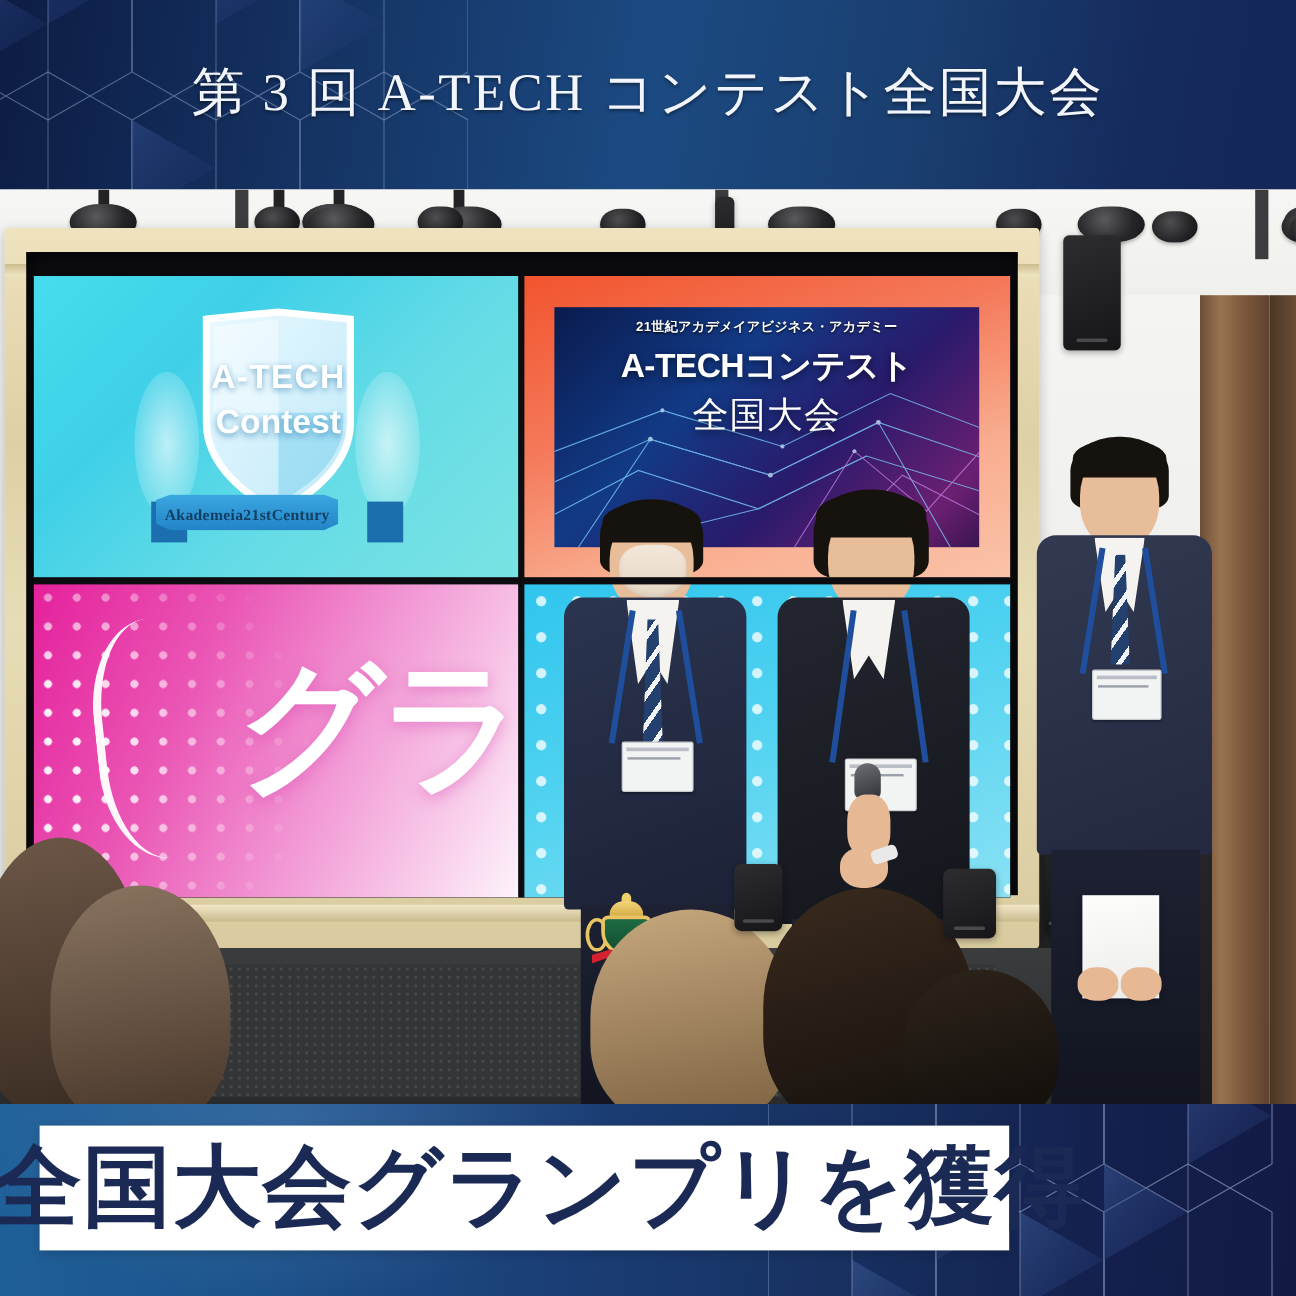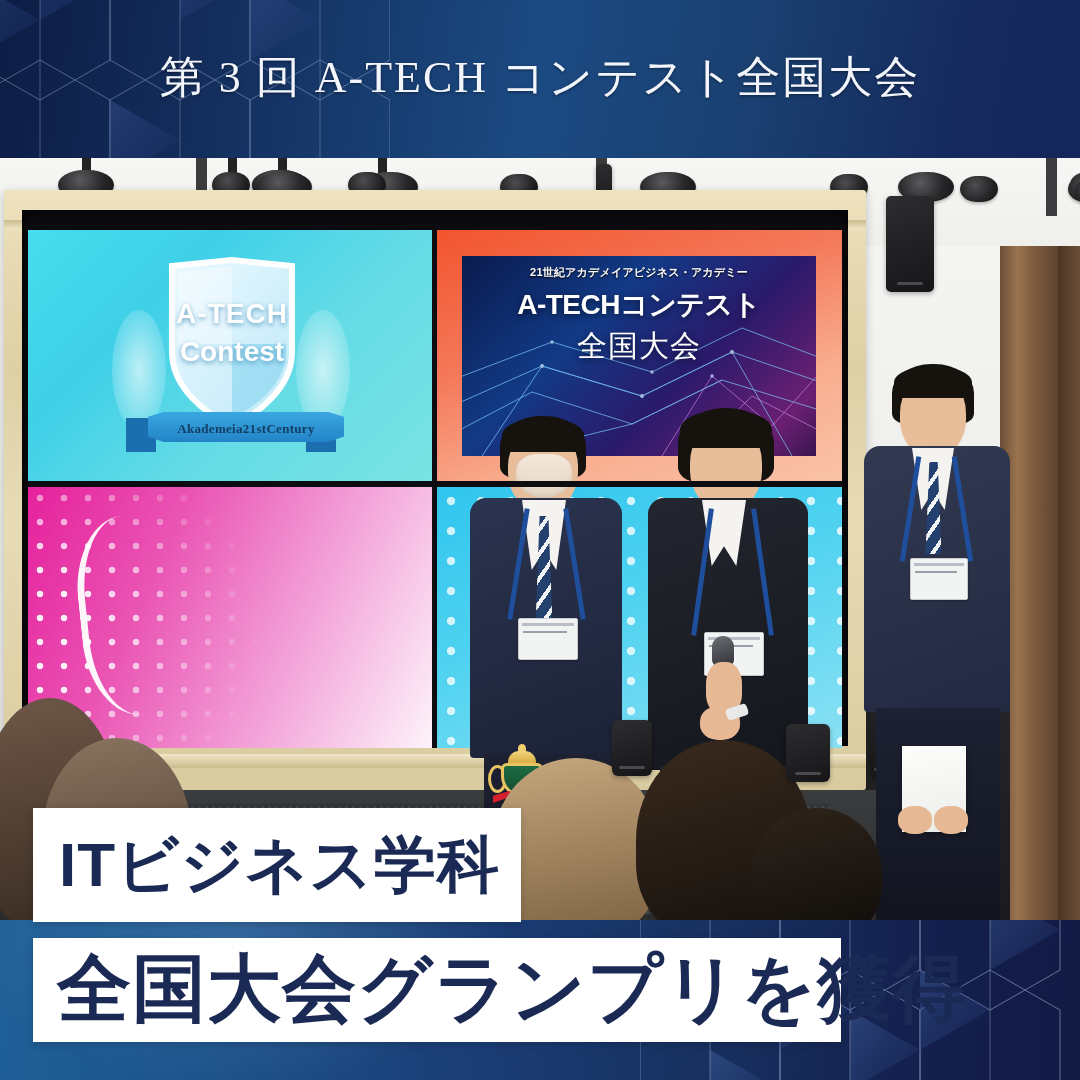--- a/index.html
+++ b/index.html
@@ -69,21 +69,21 @@
     background:linear-gradient(160deg,#f2542e 0%,#f4795a 38%,#f9ad8f 70%,#fac3a8 100%);}
   .q-bl{left:0;top:256px;width:404px;height:262px;
     background:linear-gradient(115deg,#e5219c 0%,#ea55b4 32%,#f29bd6 62%,#fdf3fa 100%);}
   .q-br{left:408px;top:256px;width:406px;height:262px;
     background:linear-gradient(160deg,#30c5ee 0%,#4fd2f0 45%,#8ae1f4 100%);}
   .grid-v{position:absolute;left:404px;top:0;width:5px;height:518px;background:#0d0d11;z-index:8;}
   .grid-h{position:absolute;left:0;top:251px;width:814px;height:6px;background:#0d0d11;z-index:8;}
 
   
   .shield-wrap{position:absolute;left:88px;top:22px;width:230px;height:215px;}
-  .ribbon{position:absolute;left:32px;top:160px;width:196px;height:34px;
+  .ribbon{position:absolute;left:14px;top:160px;width:152px;height:34px;
     background:linear-gradient(180deg,#3aa7e0,#1f7fc4);
     clip-path:polygon(0 14%,8% 0,92% 0,100% 14%,100% 72%,92% 88%,8% 88%,0 72%);
     display:flex;align-items:center;justify-content:center;}
   .ribbon span{color:#123f63;font-family:"Liberation Serif",serif;font-size:13px;font-weight:bold;letter-spacing:.3px;}
   .ribbon-tail{position:absolute;width:30px;height:34px;background:#1c6fae;top:166px;}
   .shield-txt{position:absolute;left:46px;top:46px;width:140px;text-align:center;
     color:#fff;font-weight:bold;line-height:1.15;text-shadow:0 2px 5px rgba(40,120,170,.65);}
   .shield-txt .l1{font-size:28px;letter-spacing:1px;}
   .shield-txt .l2{font-size:28px;margin-top:6px;}
   .laurel{position:absolute;width:54px;height:120px;top:58px;
@@ -177,21 +177,21 @@
   .bot-glow{position:absolute;left:-40px;top:-130px;width:560px;height:300px;border-radius:50%;
     background:radial-gradient(ellipse at 50% 50%,rgba(150,200,245,.20),transparent 68%);}
   .bot-geo{position:absolute;right:-20px;top:-70px;width:460px;height:290px;opacity:.9;}
 
   
   .cap{position:absolute;background:#ffffff;display:flex;align-items:center;
     box-shadow:0 2px 8px rgba(0,0,0,.18);}
   .cap span{color:#1b2a55;font-weight:bold;white-space:nowrap;letter-spacing:1px;}
   .cap1{left:33px;top:808px;width:488px;height:114px;padding-left:26px;box-sizing:border-box;}
   .cap1 span{font-size:62px;}
-  .cap2{left:33px;top:938px;width:808px;height:104px;padding-left:24px;box-sizing:border-box;}
+  .cap2{left:33px;top:938px;width:808px;height:104px;padding-left:24px;box-sizing:border-box;justify-content:center;}
   .cap2 span{font-size:74px;}
 </style>
 </head>
 <body>
 
 <div class="stage">
 
   <div class="header">
     <svg class="hdr-geo" viewBox="0 0 420 300">
       <defs>
@@ -333,20 +333,21 @@
             <div class="tr-t1">21世紀アカデメイアビジネス・アカデミー</div>
             <div class="tr-t3">A-TECHコンテスト</div>
             <div class="tr-t4">全国大会</div>
           </div>
         </div>
       </div>
 
       <div class="q q-bl">
         <div class="bl-dots"></div>
         <div class="bl-swirl"></div>
+        <div class="bl-gura">グラ</div>
       </div>
 
       <div class="q q-br">
         <div class="br-dots"></div>
         <div class="br-blob"></div>
       </div>
 
       <div class="grid-v"></div>
       <div class="grid-h"></div>
     </div>
@@ -468,20 +469,17 @@
         <path d="M70 200 L140 240 L70 280 Z"></path>
       </g>
       <g stroke="#c5d3ea" stroke-width=".8" opacity=".5">
         <line x1="70" y1="-20" x2="70" y2="330"></line>
         <line x1="210" y1="-20" x2="210" y2="330"></line>
         <line x1="350" y1="-20" x2="350" y2="330"></line>
       </g>
     </svg>
   </div>
 
-  <div class="cap cap1">
-    <span>ITビジネス学科</span>
-  </div>
   <div class="cap cap2">
     <span>全国大会グランプリを獲得</span>
   </div>
 
 </div>
 
 </body></html>

